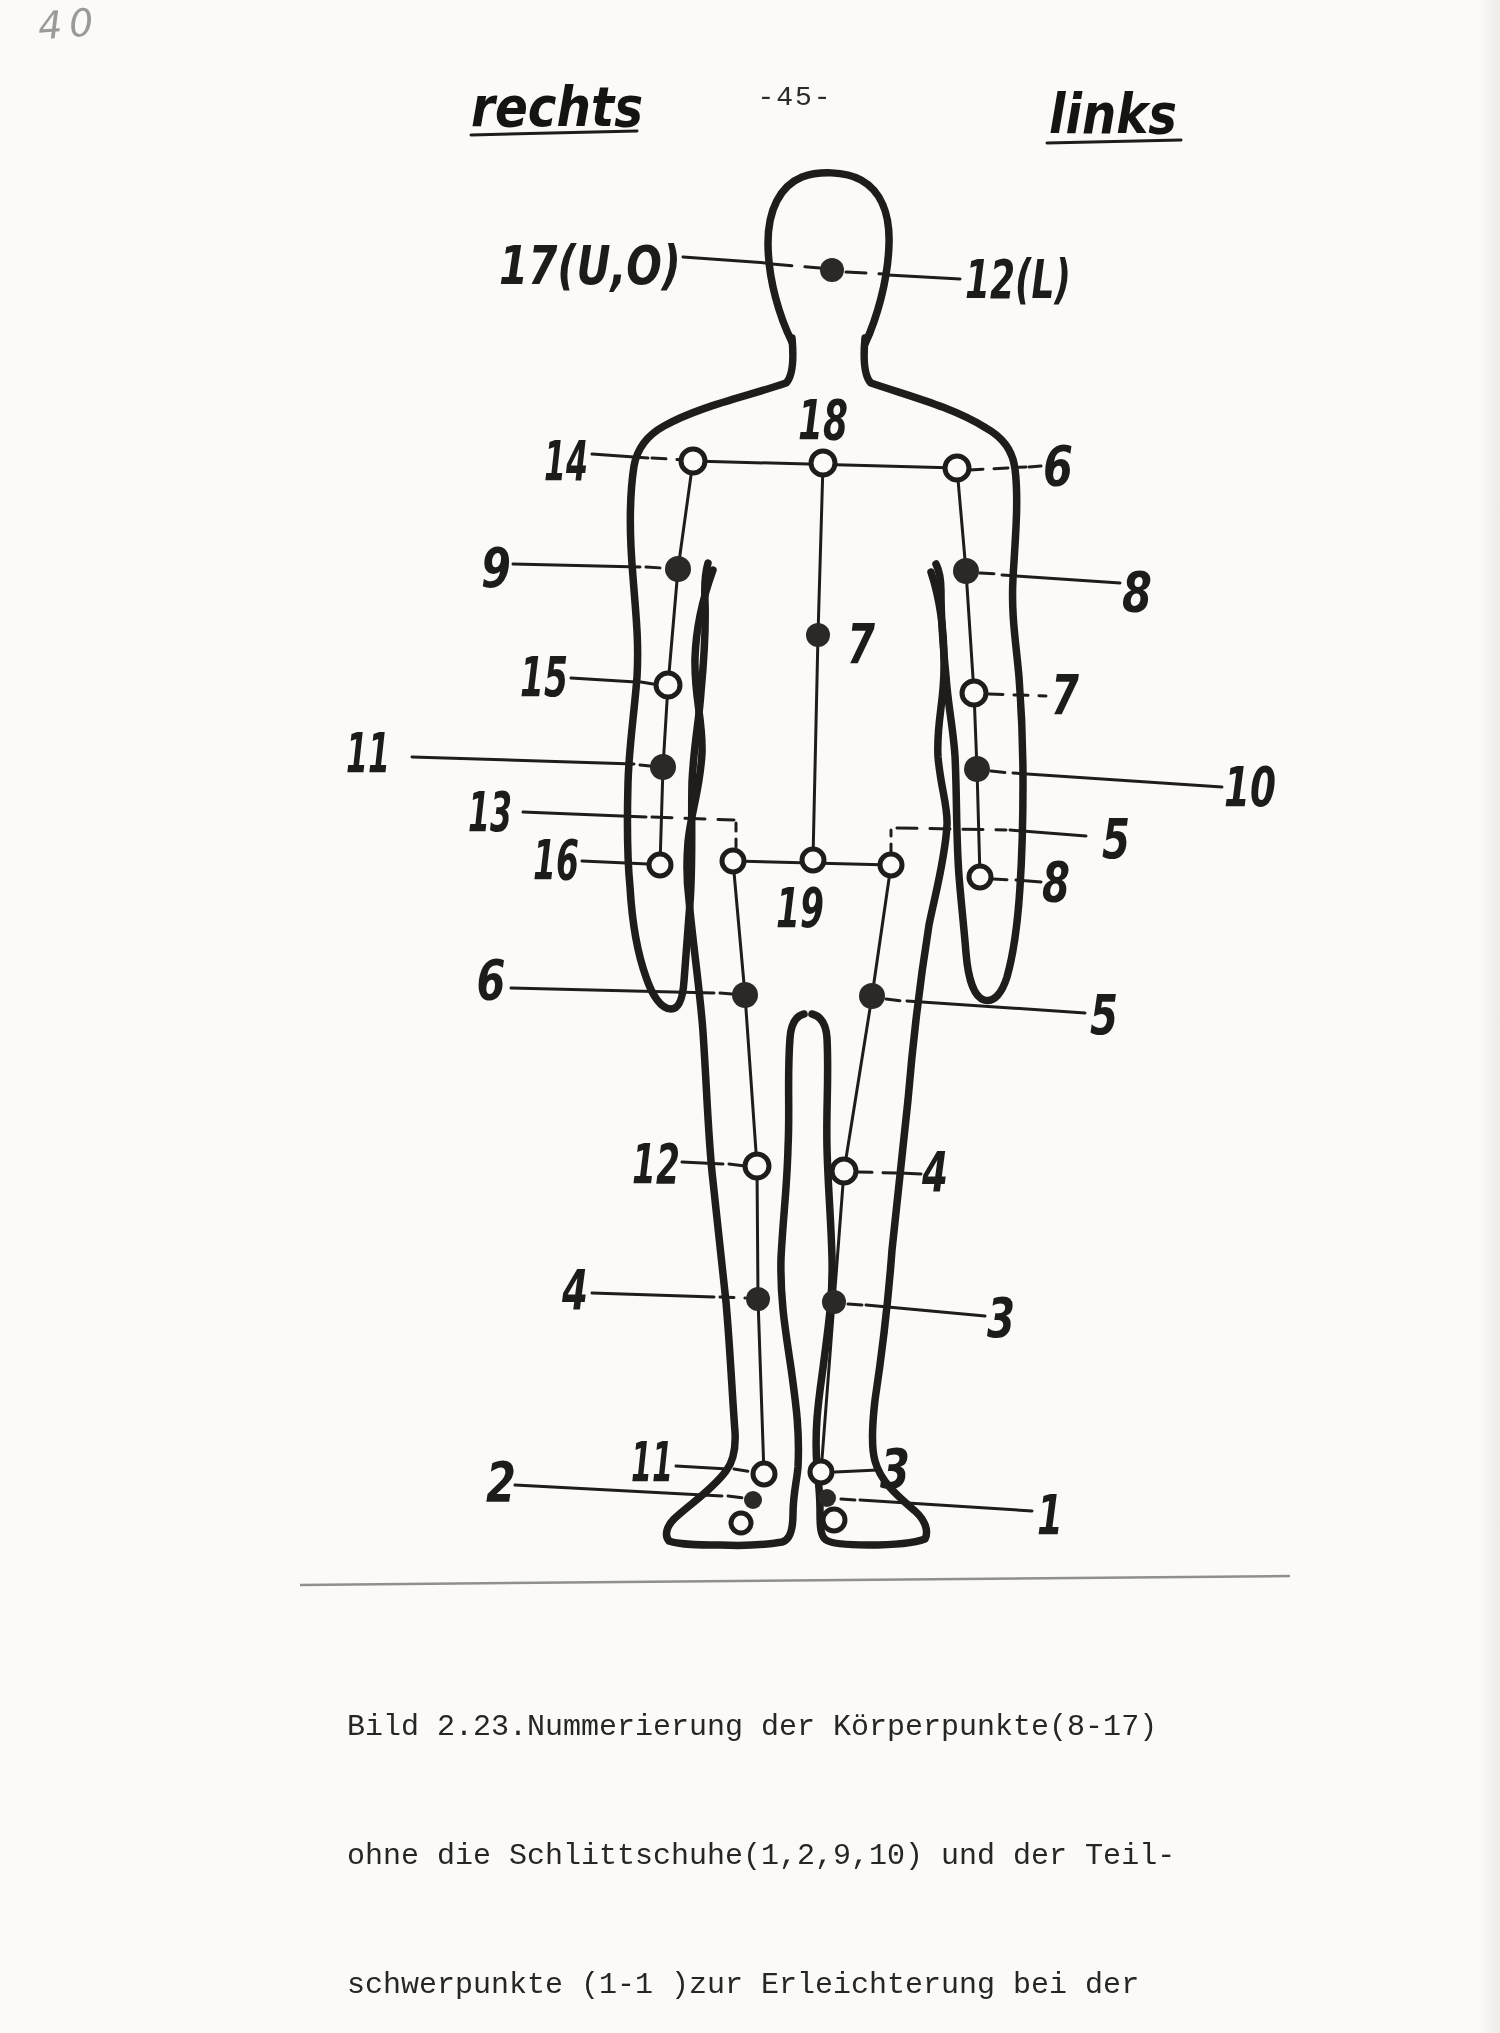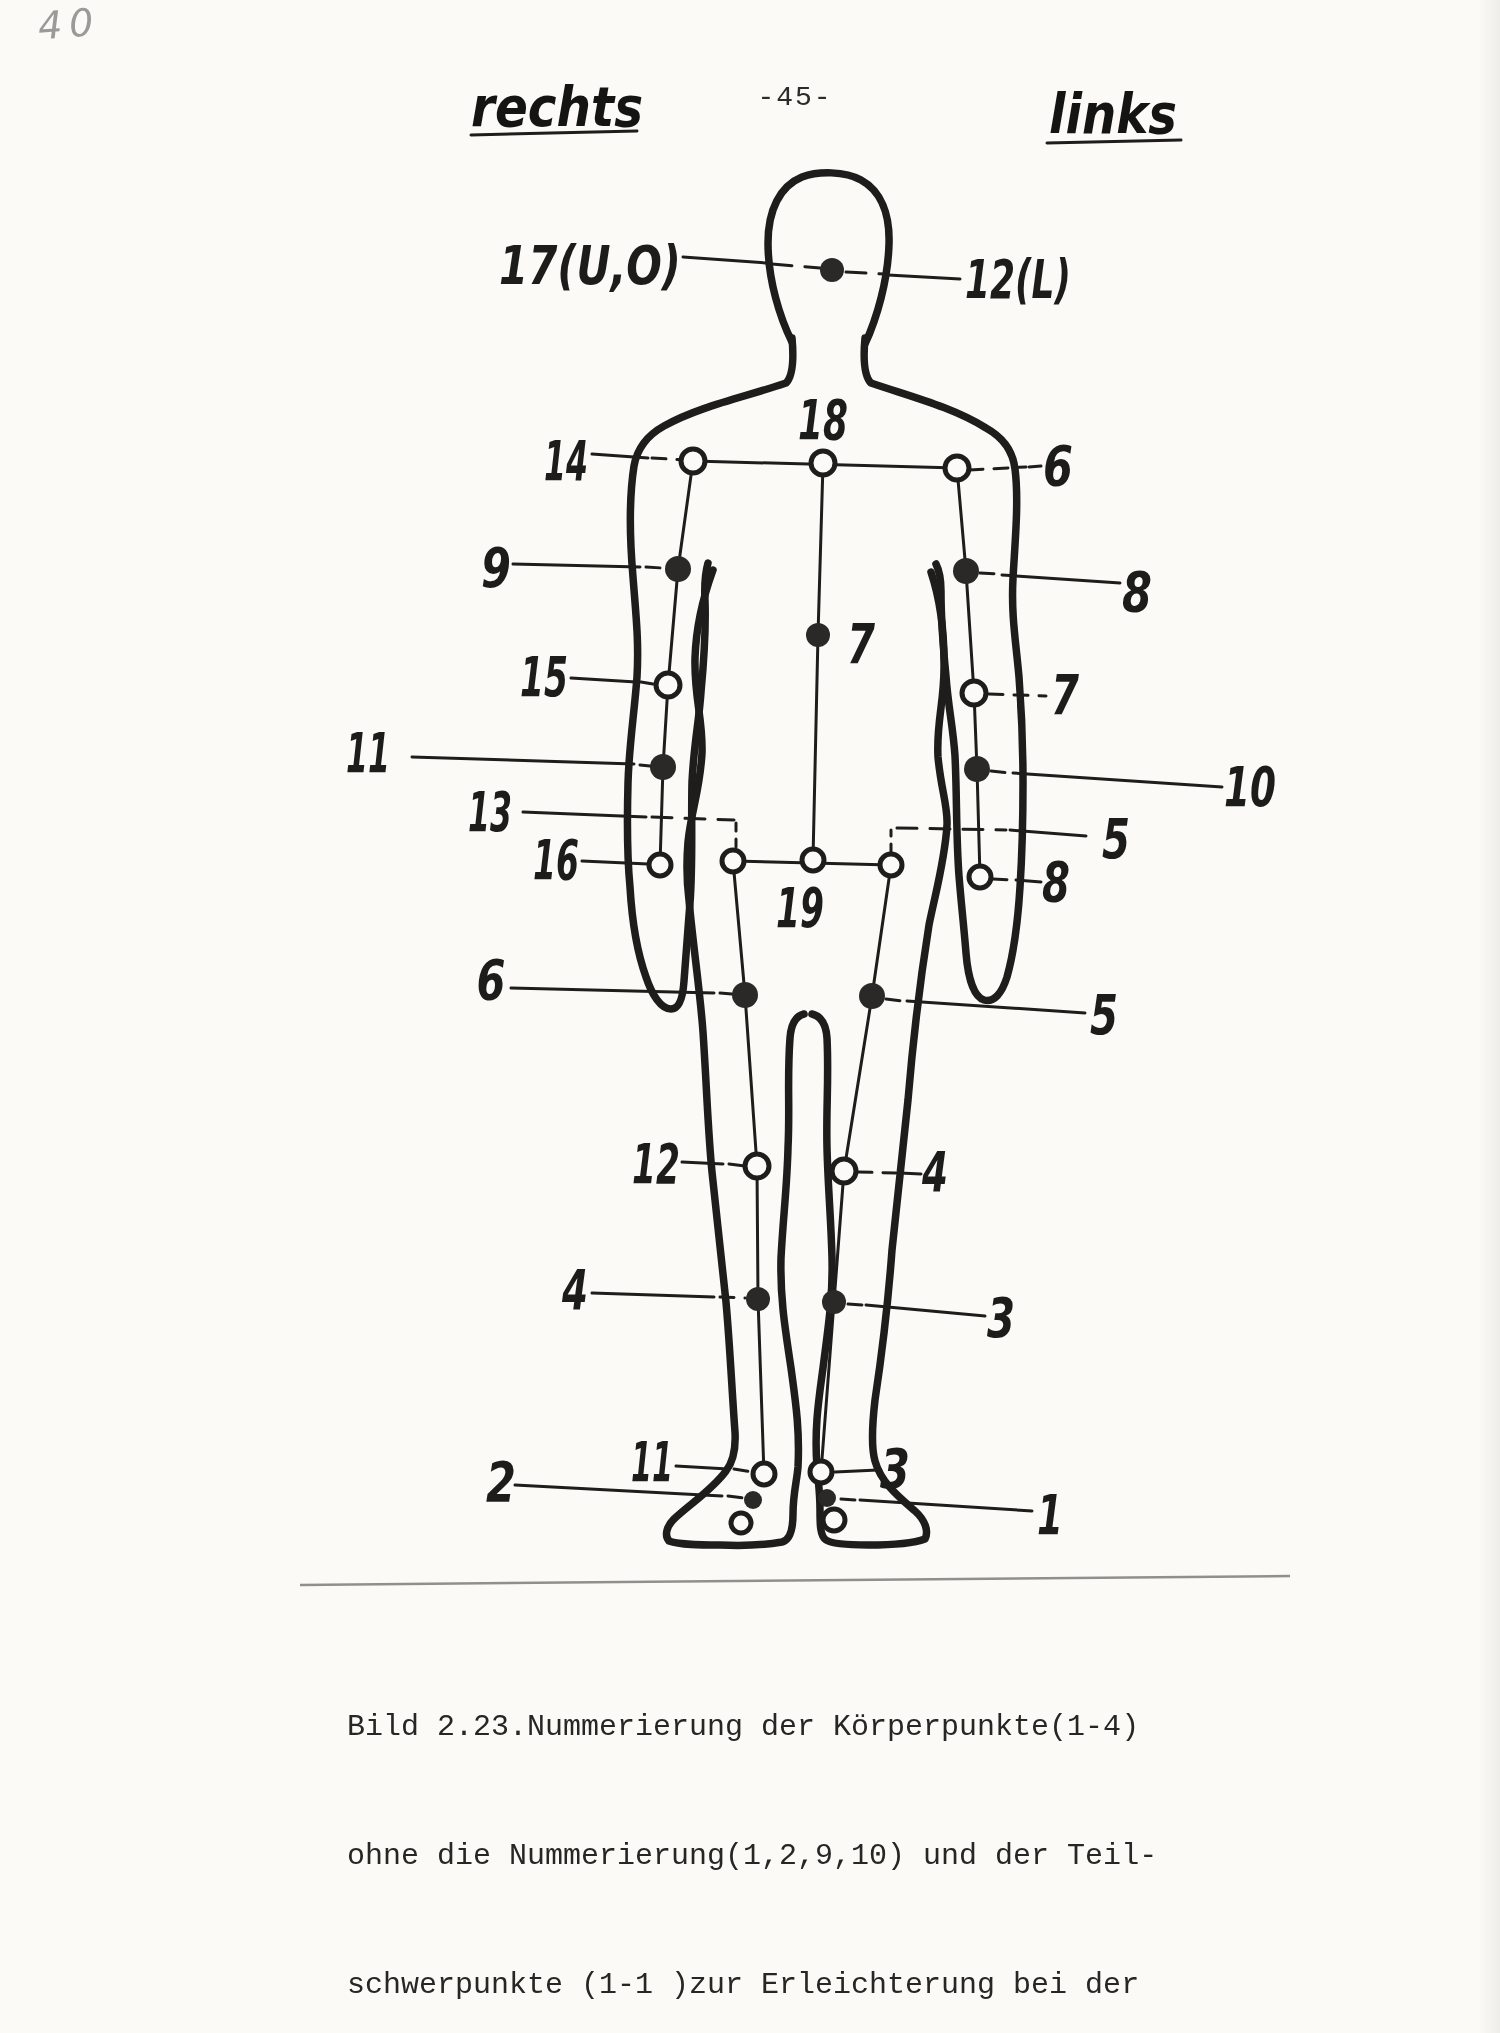--- a/index.html
+++ b/index.html
@@ -219,22 +219,22 @@
     <text class="hl" x="1001" y="1337" text-anchor="middle" textLength="28" lengthAdjust="spacingAndGlyphs">3</text>
     <text class="hl" x="652" y="1481" text-anchor="middle" textLength="42" lengthAdjust="spacingAndGlyphs">11</text>
     <text class="hl" x="895" y="1488" text-anchor="middle" textLength="30" lengthAdjust="spacingAndGlyphs">3</text>
     <text class="hl" x="501" y="1501" text-anchor="middle" textLength="30" lengthAdjust="spacingAndGlyphs">2</text>
     <text class="hl" x="1050" y="1534" text-anchor="middle" textLength="26" lengthAdjust="spacingAndGlyphs">1</text>
 
     <path d="M300,1585 L1290,1576" stroke="#8f8f8d" stroke-width="2.5" fill="none"></path>
   </svg>
 
   <div id="caption">
-    <div>Bild 2.23.Nummerierung der Körperpunkte(1-4)</div>
-    <div>ohne die Nummerierung(1,2,9,10) und der Teil-</div>
+    <div>Bild 2.23.Nummerierung der Körperpunkte(8-17)</div>
+    <div>ohne die Schlittschuhe(1,2,9,10) und der Teil-</div>
     <div>schwerpunkte (1-1 )zur Erleichterung bei der</div>
     
     
     
     
   </div>
 
   <div id="edge-shade"></div>
 </div>
 

